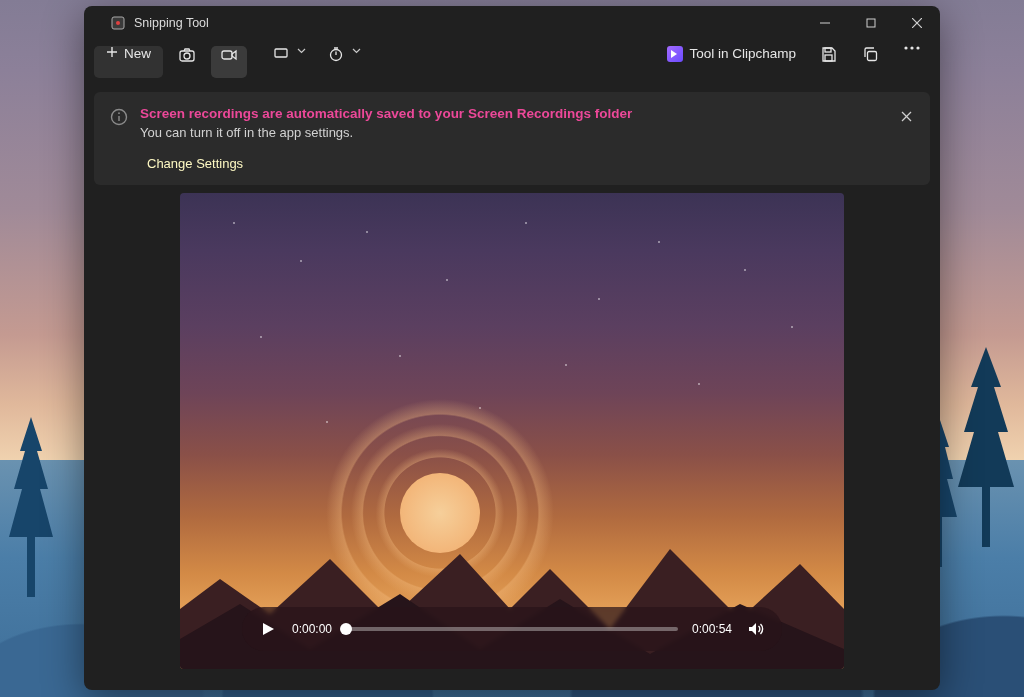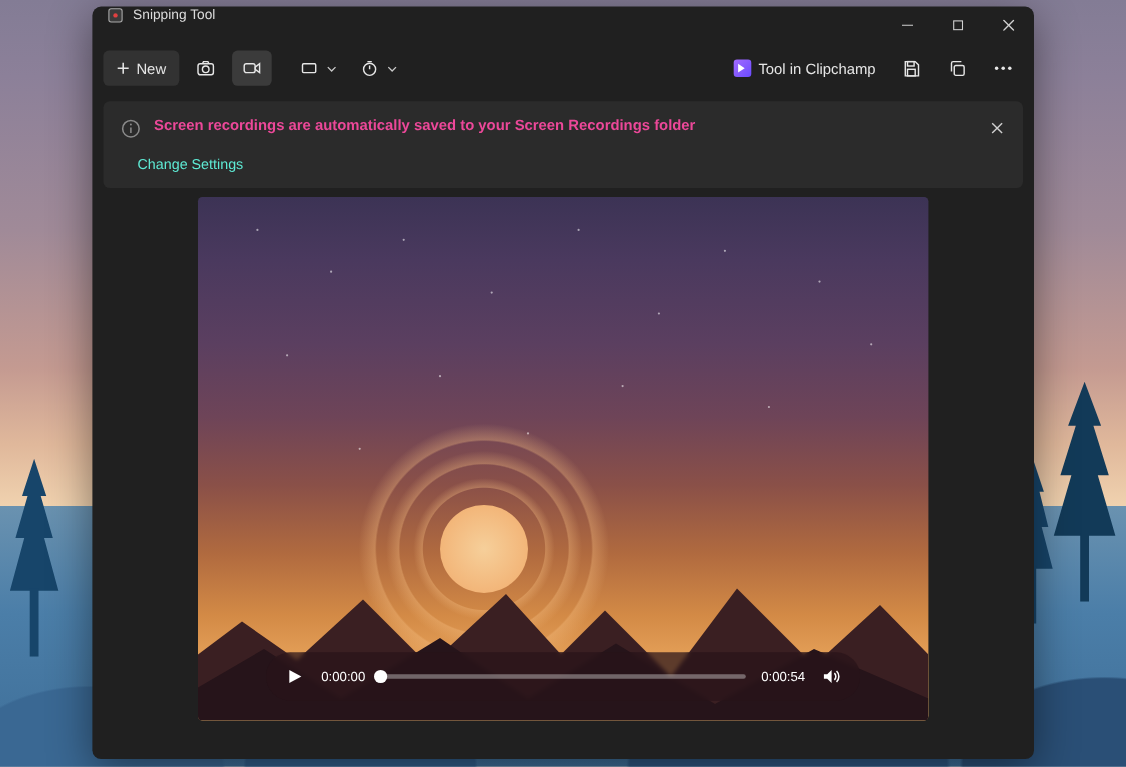--- a/index.html
+++ b/index.html
@@ -39,40 +39,40 @@
     border-radius: 8px;
     box-shadow: 0 10px 40px rgba(0,0,0,.45);
     color: #e8e8e8;
     display: flex; flex-direction: column;
     overflow: hidden;
   }
   
   
   .titlebar {
     height: 34px;
-    display: flex; 
-    padding-left: 13px;
+    display: flex; align-items: center;
+    padding-left: 26px;
     font-size: 12.5px;
     color: #dcdcdc;
     user-select: none;
   }
   .titlebar .app-icon { width:16px; height:16px; margin-right:8px; display:flex; align-items:center; justify-content:center; }
   .titlebar .title { flex:1; }
   .win-controls { display:flex; height:100%; }
   .win-btn { width:46px; height:34px; display:flex; align-items:center; justify-content:center; color:#d0d0d0; }
   
   
   .toolbar {
     height: 44px;
     display:flex; align-items:center;
     padding: 0 10px;
     gap: 6px;
   }
   .btn {
-    display:flex; align-items:center; justify-content:center;
+    display:flex; justify-content:center;
     height: 32px;
     border-radius: 5px;
     color:#e6e6e6;
     font-size:13.5px;
     padding: 0 8px;
     gap:6px;
     background: transparent;
   }
   .btn.primary { background:#323232; padding:0 12px; }
   .btn.icon-only { width:36px; padding:0; }
@@ -96,21 +96,21 @@
     border-radius:6px;
     padding: 14px 16px 14px 16px;
     position:relative;
     font-size:13.5px;
     color:#e6e6e6;
   }
   .banner .row1 { display:flex; align-items:flex-start; gap:12px; }
   .banner .info-icon { color:#8a8a8a; flex-shrink:0; margin-top:2px; }
   .banner .msg .title-line { font-weight:600; color:#ec4899; }
   .banner .msg .sub-line { color:#d2d2d2; margin-top:4px; font-size:13px;}
-  .banner .link { color:#5eead4; font-size:13px; margin-top:16px; margin-left:15px; display:inline-block; }
+  .banner .link { color:#fef9c3; font-size:13px; margin-top:16px; margin-left:37px; display:inline-block; }
   .banner .close-banner {
     position:absolute; top:10px; right:10px;
     width:28px; height:28px; display:flex; align-items:center; justify-content:center;
     color:#cfcfcf; border-radius:4px;
   }
   
   
   .content {
     flex:1;
     display:flex; align-items:flex-start; justify-content:center;
@@ -321,20 +321,21 @@
       <div class="row1">
         <span class="info-icon">
           <svg width="18" height="18" viewBox="0 0 18 18" fill="none" stroke="currentColor" stroke-width="1.4">
               <circle cx="9" cy="9" r="7.5"></circle>
               <line x1="9" y1="8" x2="9" y2="13"></line>
               <circle cx="9" cy="5.2" r="0.9" fill="currentColor" stroke="none"></circle>
             </svg>
         </span>
         <div class="msg">
           <div class="title-line">Screen recordings are automatically saved to your Screen Recordings folder</div>
+          <div class="sub-line">You can turn it off in the app settings.</div>
         </div>
       </div>
       <a class="link">Change Settings</a>
       <div class="close-banner">
         <svg width="11" height="11" viewBox="0 0 11 11">
             <line x1="1" y1="1" x2="10" y2="10" stroke="currentColor" stroke-width="1.3"></line>
             <line x1="10" y1="1" x2="1" y2="10" stroke="currentColor" stroke-width="1.3"></line>
           </svg>
       </div>
     </div>

